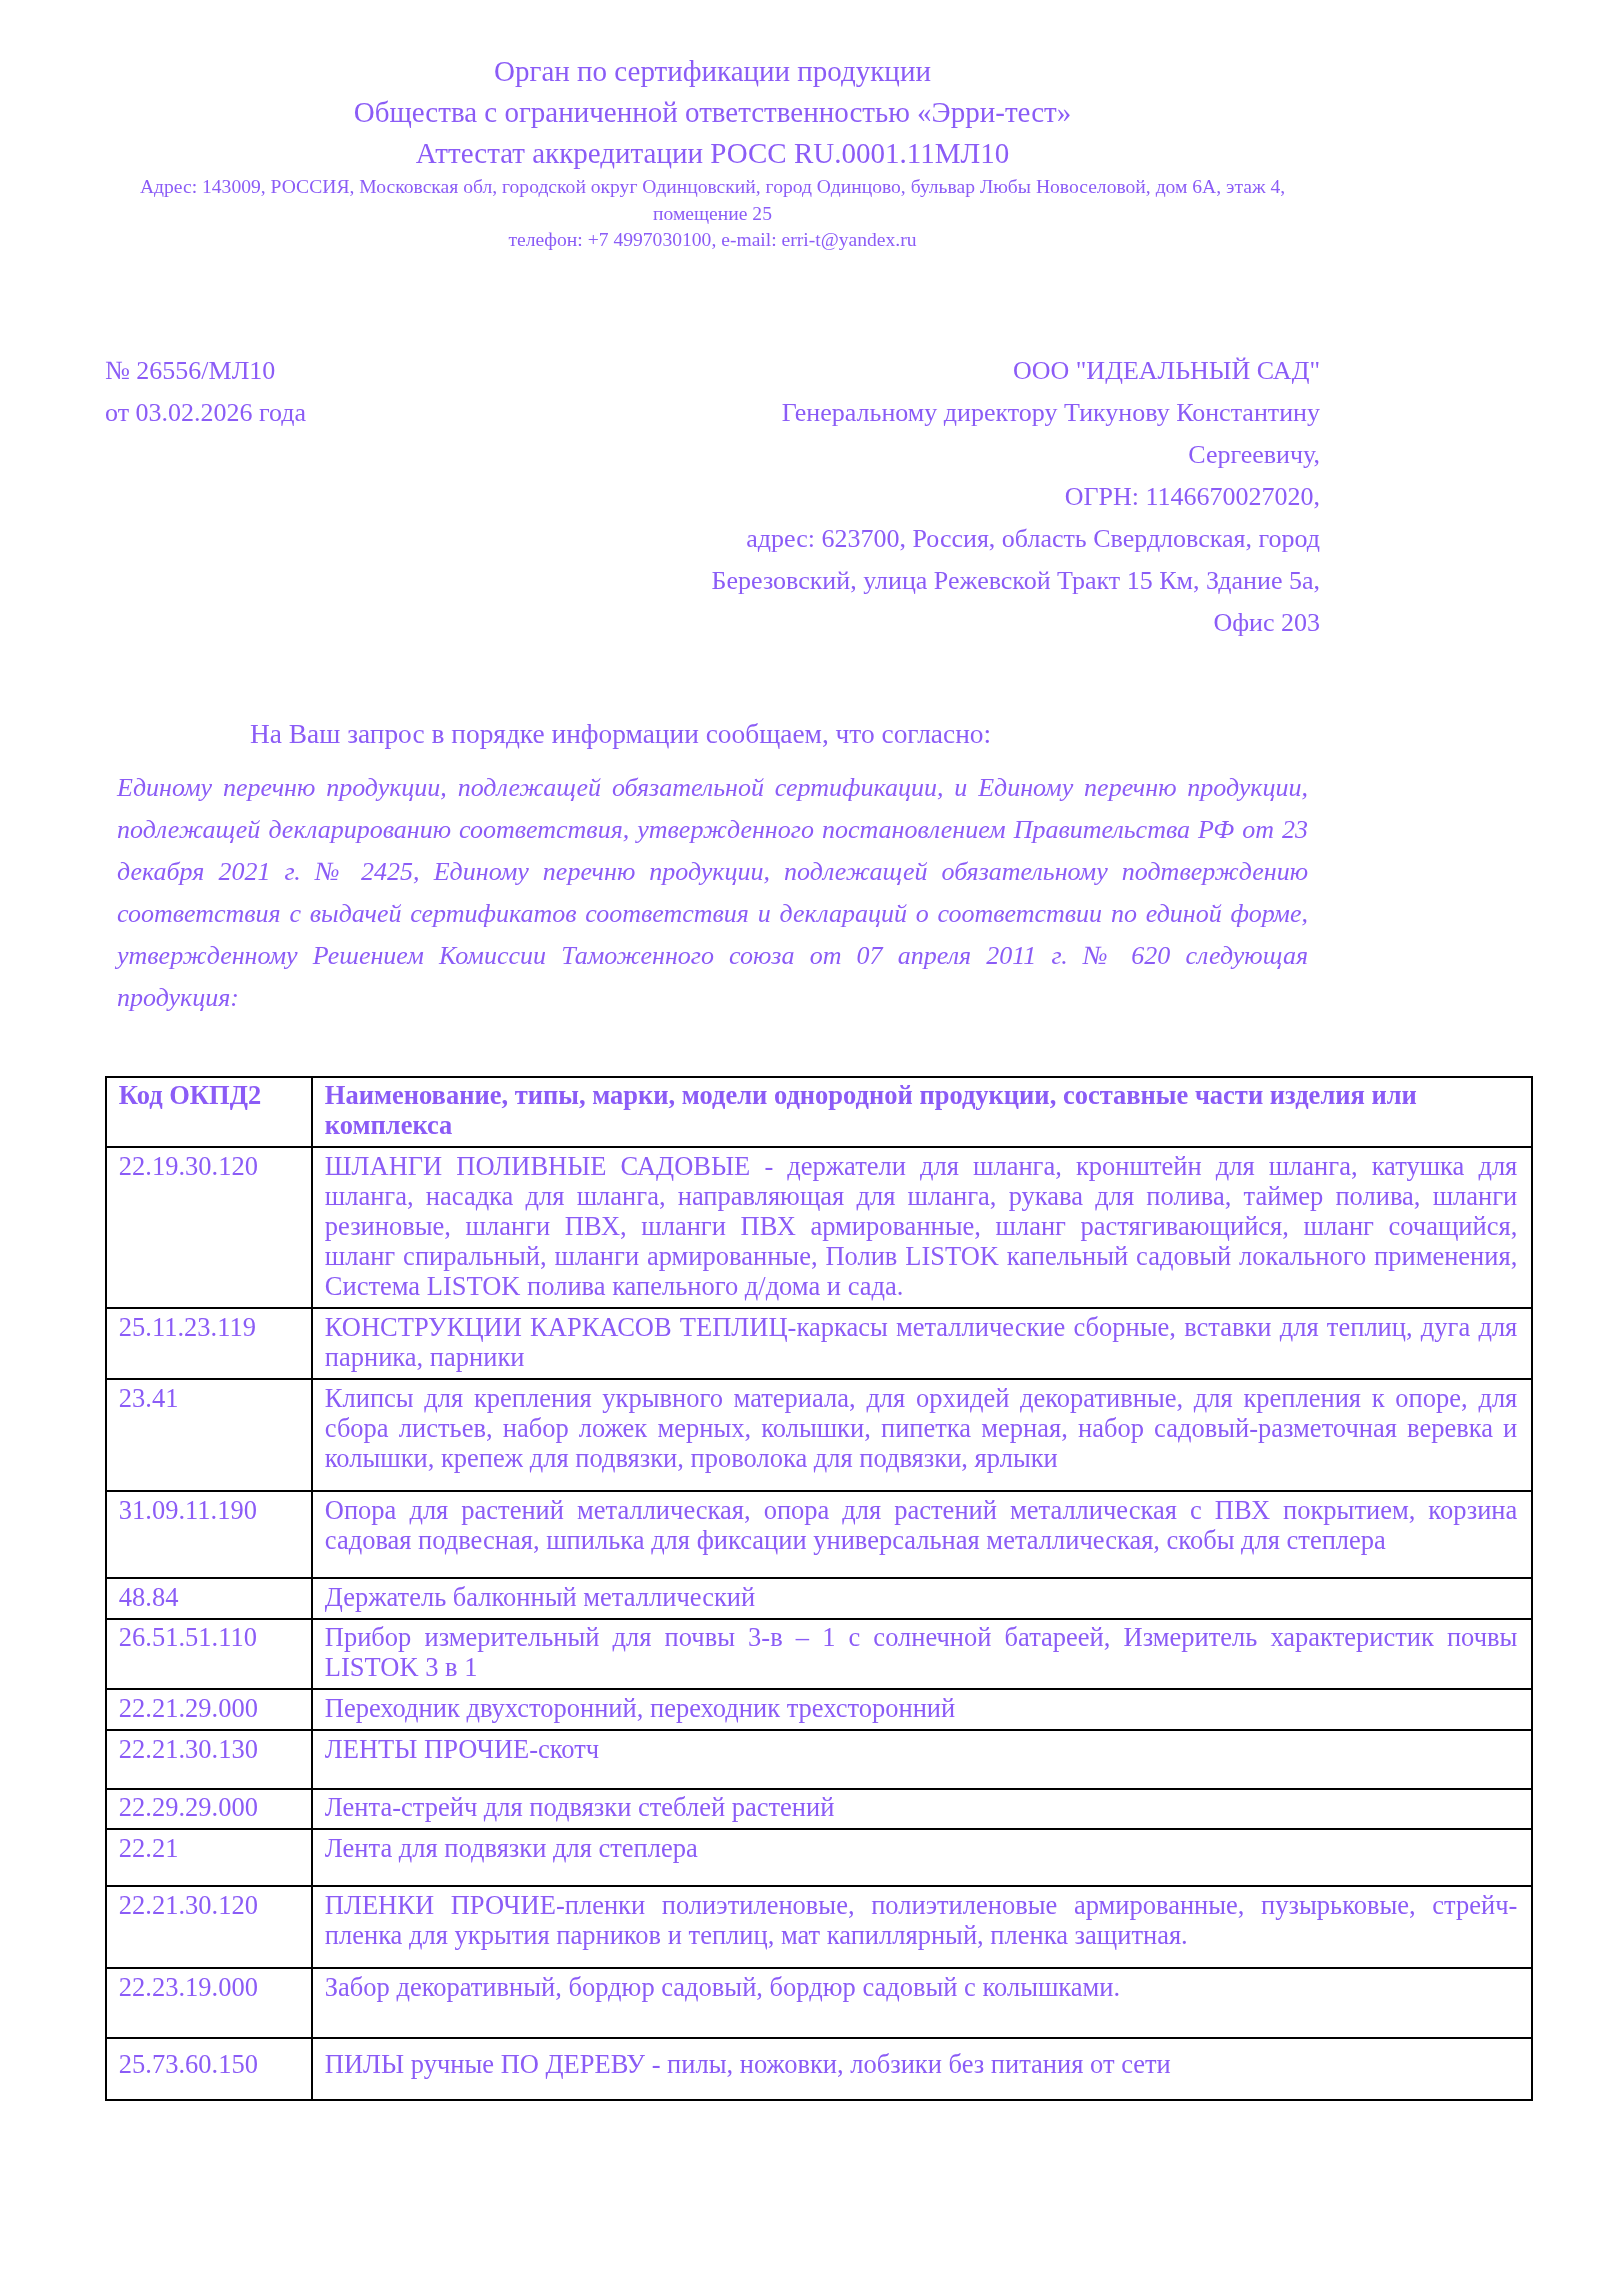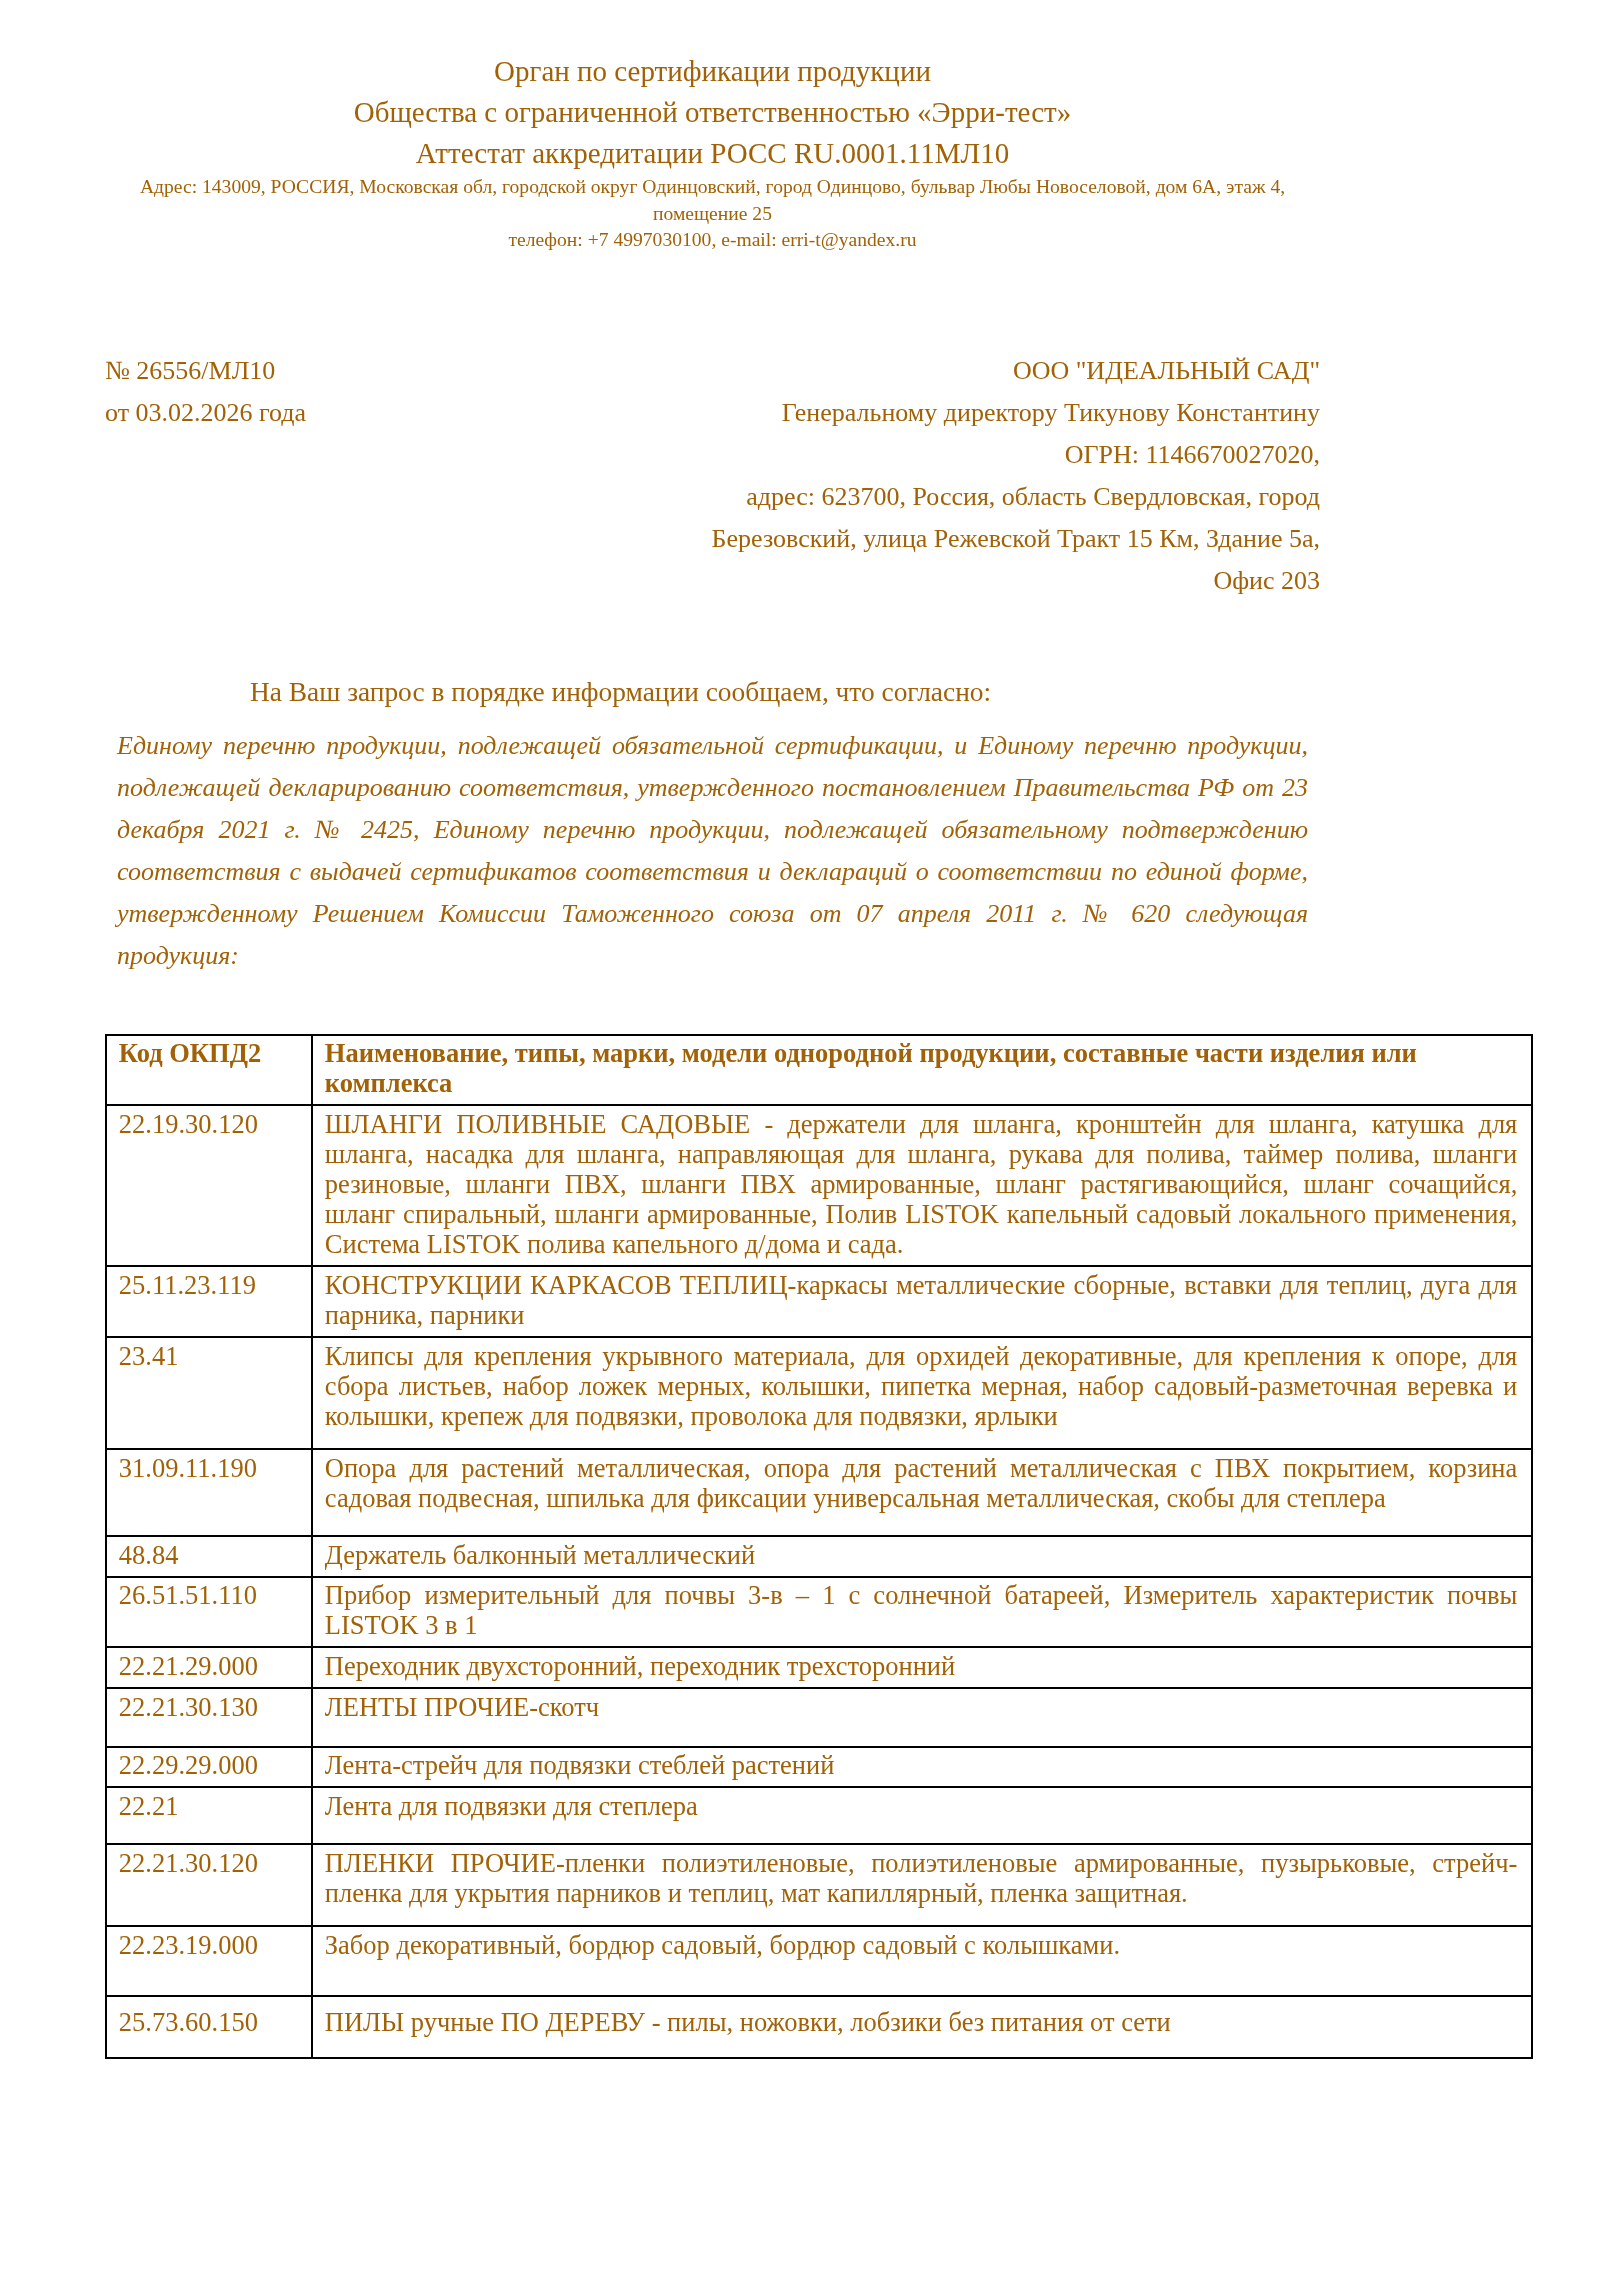--- a/index.html
+++ b/index.html
@@ -5,21 +5,21 @@
   html, body {
     margin: 0;
     padding: 0;
     background: #ffffff;
   }
   .page {
     position: relative;
     width: 1410px;
     min-height: 2293px;
     background: #ffffff;
-    color: #a16207;
+    color: #8b5cf6;
     font-family: "Liberation Serif", "DejaVu Serif", serif;
     box-sizing: border-box;
     padding: 51px 90px 39px 105px;
   }
   
   .org-header {
     text-align: center;
     line-height: 41px;
     font-size: 29px;
   }
@@ -107,20 +107,21 @@
   </div>
 
   <div class="ref-row">
     <div class="ref-block">
       <div>№ 26556/МЛ10</div>
       <div>от 03.02.2026 года</div>
     </div>
     <div class="addressee-block">
       <div>ООО "ИДЕАЛЬНЫЙ САД"</div>
       <div>Генеральному директору Тикунову Константину</div>
+      <div>Сергеевичу,</div>
       <div>ОГРН: 1146670027020,</div>
       <div>адрес: 623700, Россия, область Свердловская, город</div>
       <div>Березовский, улица Режевской Тракт 15 Км, Здание 5а,</div>
       <div>Офис 203</div>
     </div>
   </div>
 
   <p class="intro-line">На Ваш запрос в порядке информации сообщаем, что согласно:</p>
   <p class="body-paragraph">Единому перечню продукции, подлежащей обязательной сертификации, и Единому перечню продукции, подлежащей декларированию соответствия, утвержденного постановлением Правительства РФ от 23 декабря 2021 г. № 2425, Единому перечню продукции, подлежащей обязательному подтверждению соответствия с выдачей сертификатов соответствия и деклараций о соответствии по единой форме, утвержденному Решением Комиссии Таможенного союза от 07 апреля 2011 г. № 620 следующая продукция:</p>
 

